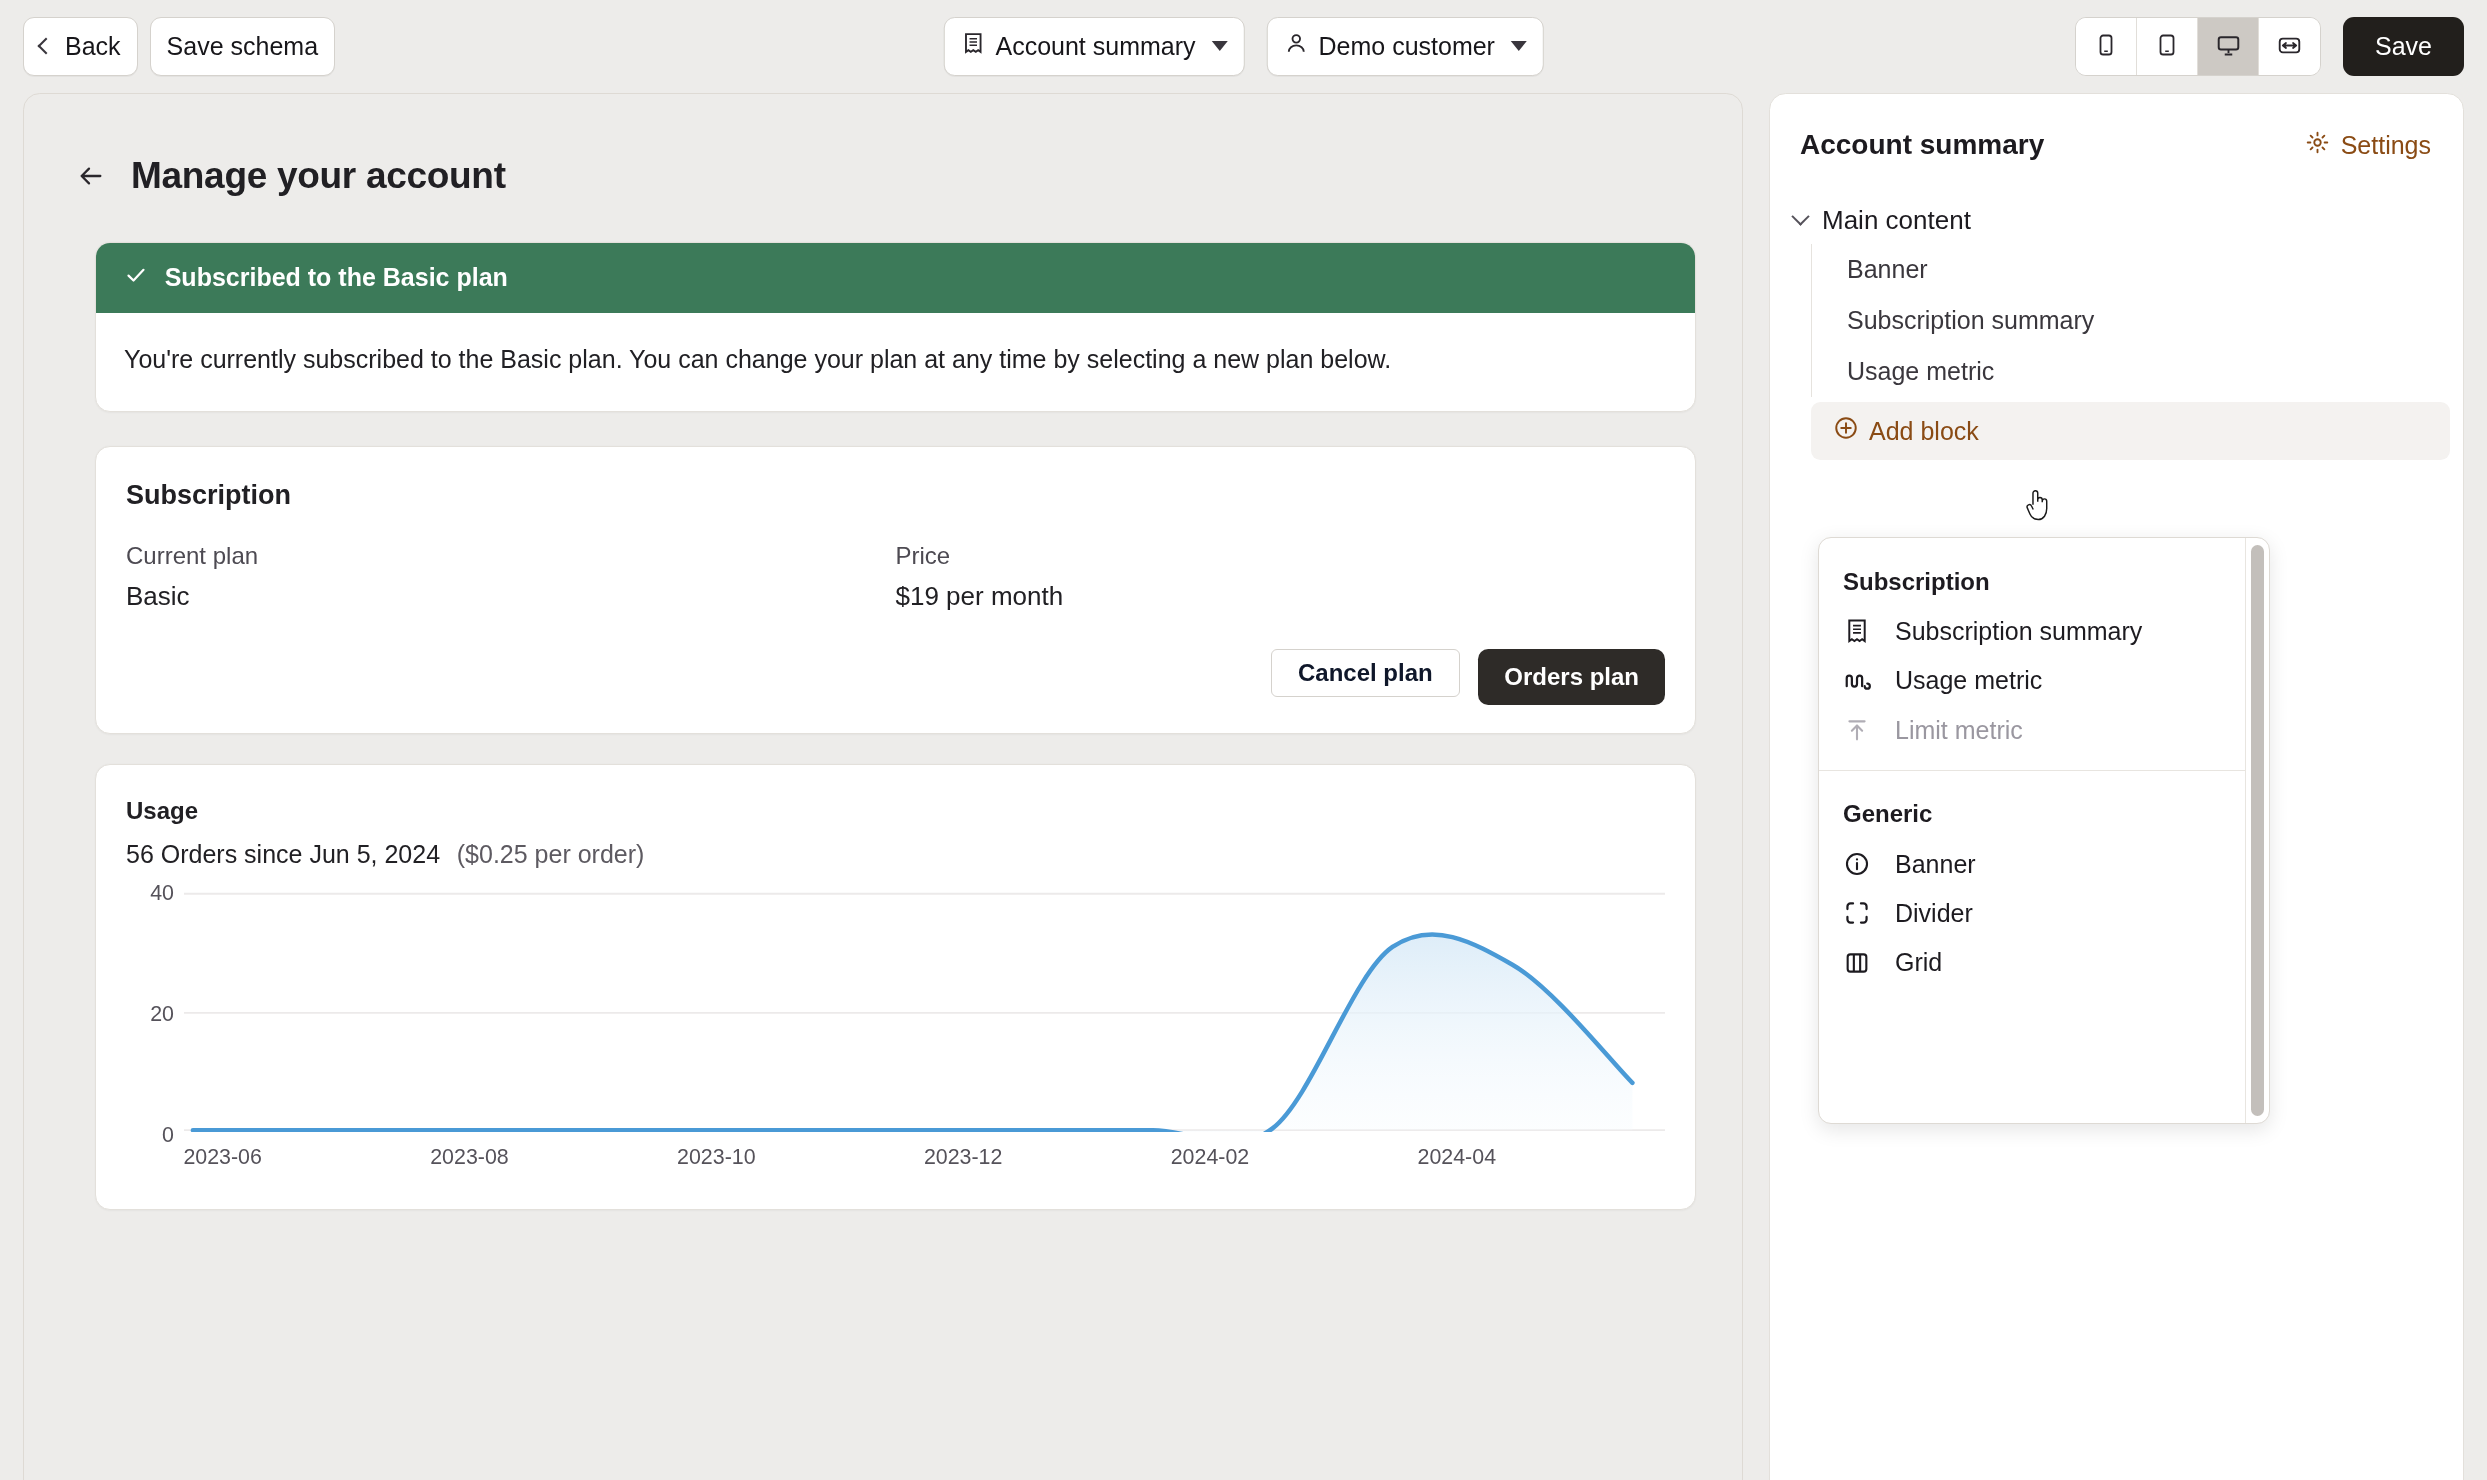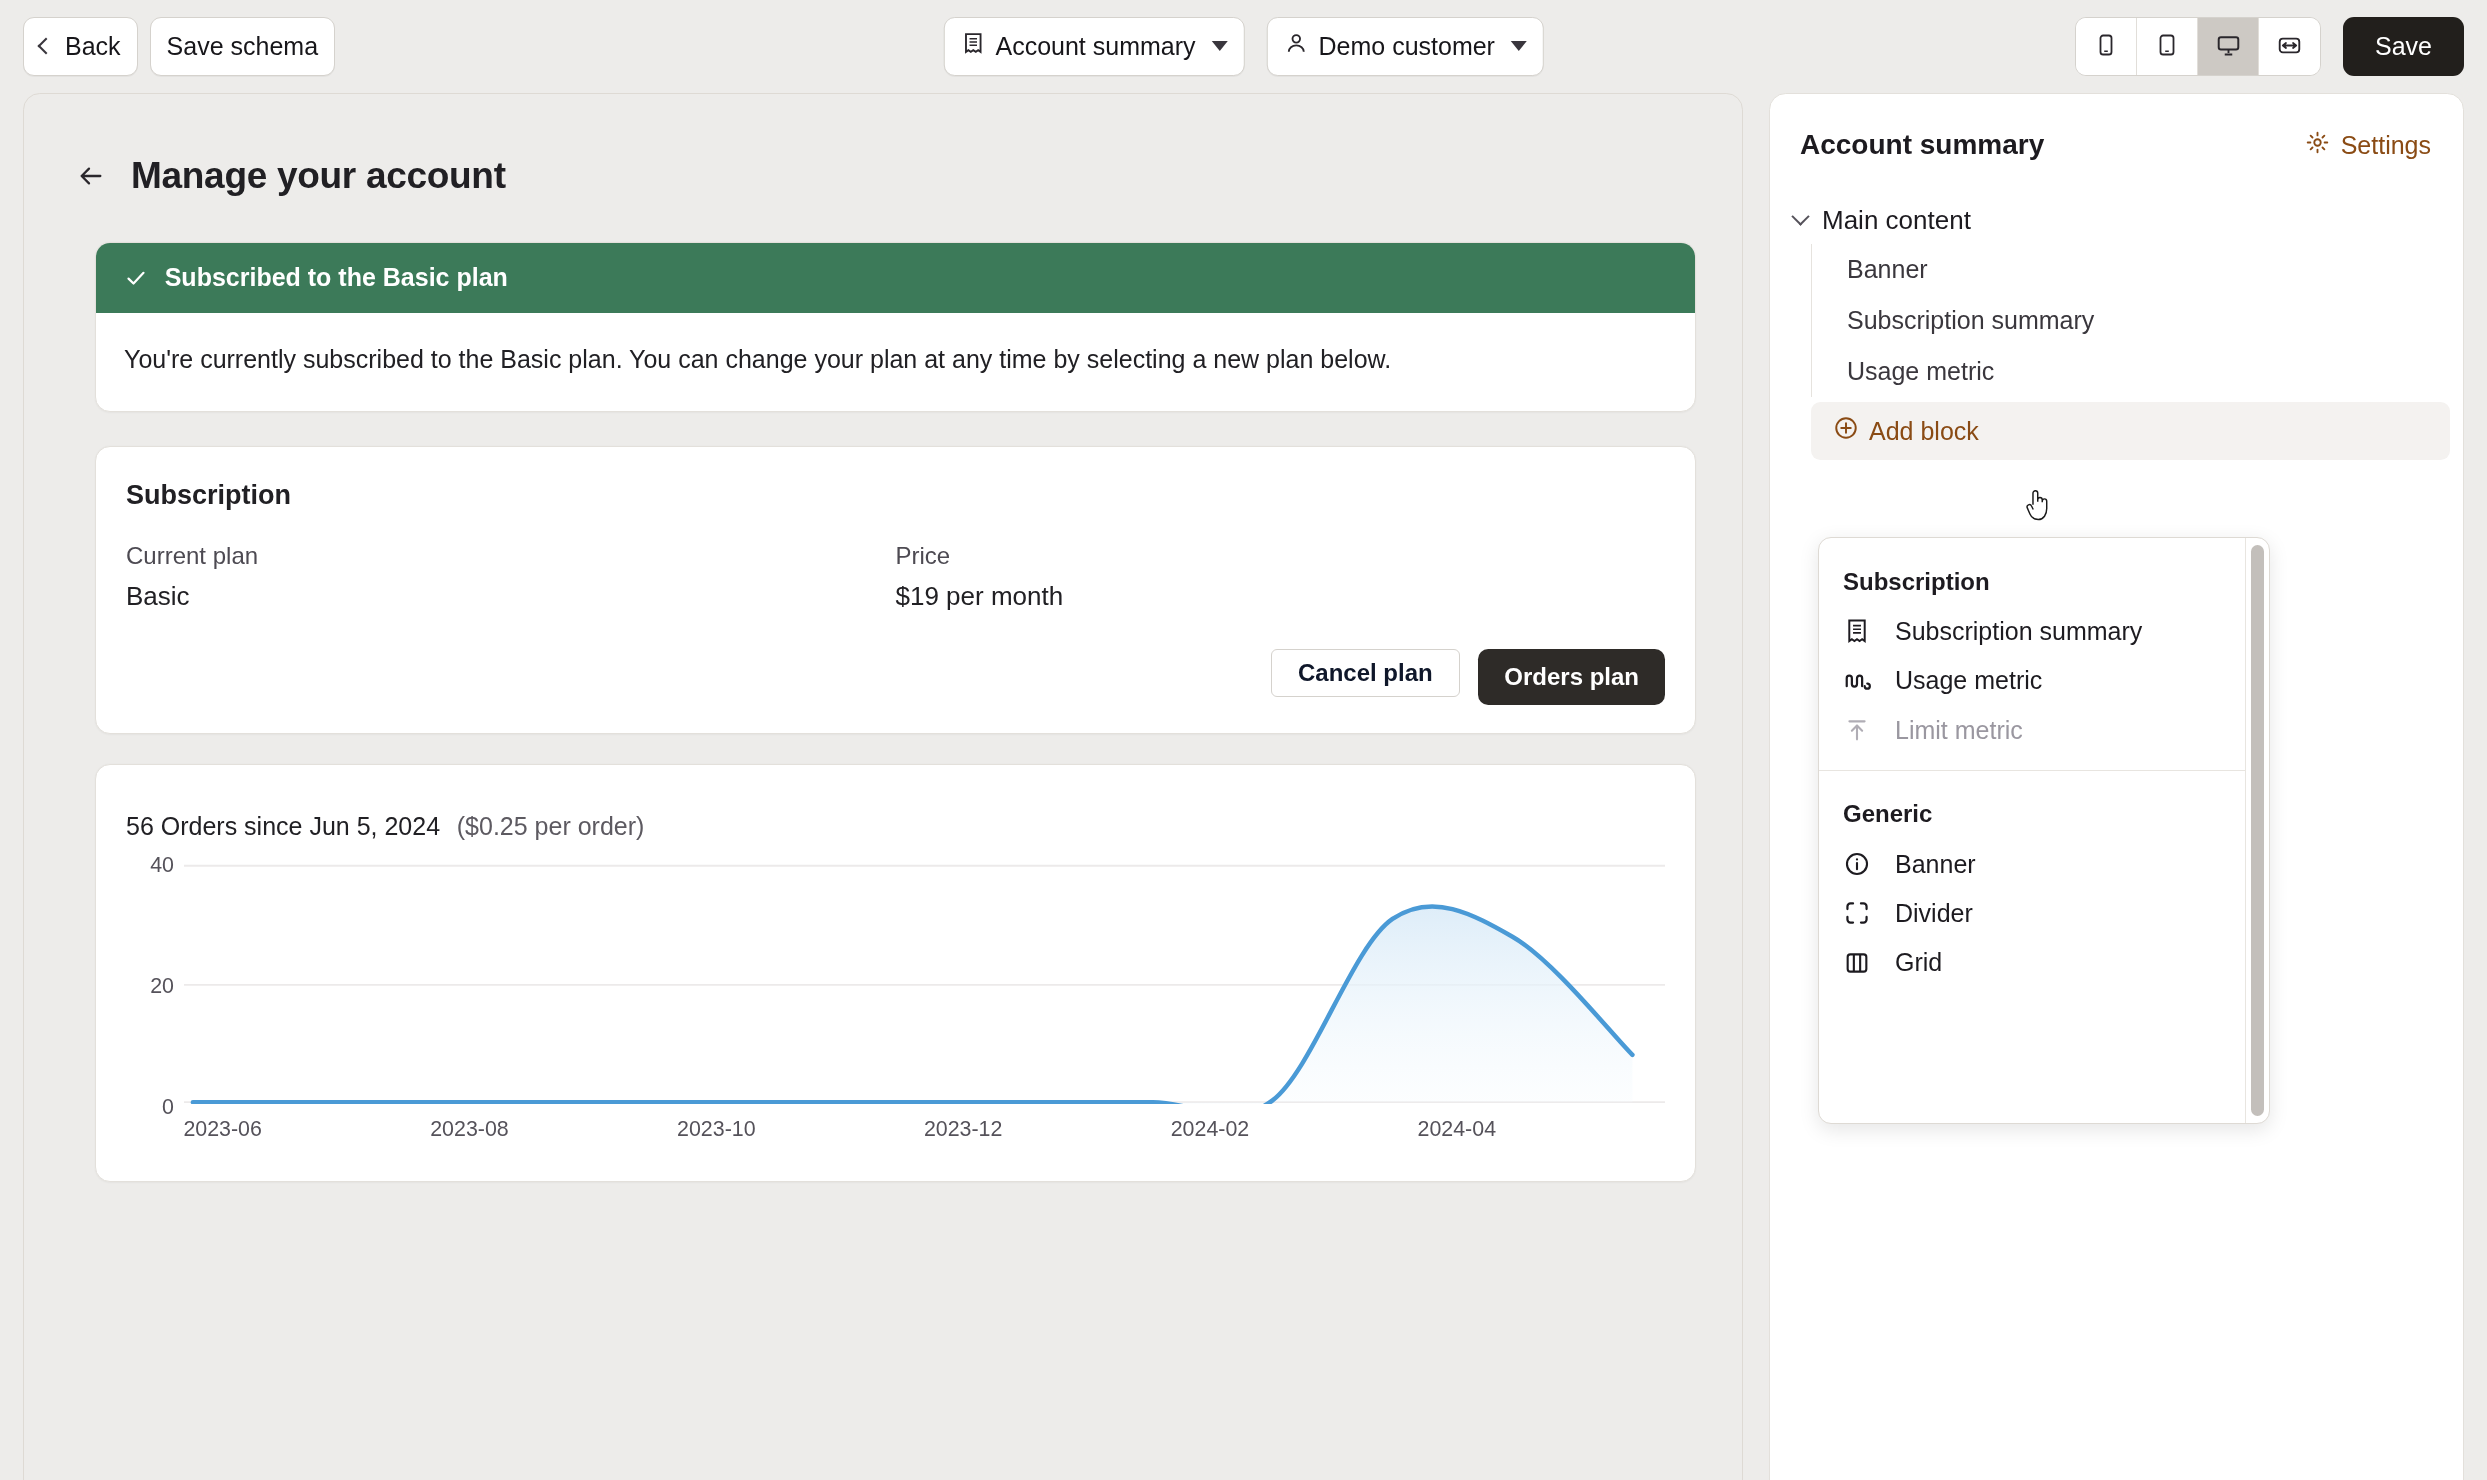--- a/index.html
+++ b/index.html
@@ -74,21 +74,21 @@
   .panel {
     background: #fff; border: 0.9px solid #e3e0db; border-radius: 15px;
     margin: 0 46px 0 71px; overflow: hidden;
     box-shadow: 0 0.9px 1.9px rgba(0,0,0,0.04);
   }
 
   
   .banner-wrap { margin-top: 45px; }
   .banner-head {
     background: #3c7a59; color: #fff; padding: 20.4px 28px;
-    display: flex; align-items: center; gap: 16.7px;
+    display: flex; align-items: flex-start; gap: 16.7px;
     font-size: 25px; font-weight: 700;
   }
   .check-ico { width: 24px; height: 24px; }
   .banner-body { padding: 32px 28px 37px 28px; font-size: 25px; color: #212024; }
 
   
   .sub-wrap { margin-top: 34px; padding: 33px 30px 28px 30px; }
   .card-title { font-size: 27px; font-weight: 700; color: #212024; }
   .kv-row { display: flex; margin-top: 31px; }
   .kv { flex: 0 0 50%; }
@@ -299,20 +299,21 @@
       <button class="btn-danger">
         <span>Cancel plan</span>
       </button>
       <button class="btn-primary">
         <span>Orders plan</span>
       </button>
     </div>
   </div>
 
   <div class="panel usage-wrap">
+    <div class="usage-title">Usage</div>
     <div class="usage-sub">
       <span>56 Orders since Jun 5, 2024</span><span class="muted">($0.25 per order)</span>
     </div>
 
     <div class="chart-area">
       <div class="ytick" id="yt2" style="top:-9.3px;">40</div>
       <div class="ytick" id="yt1" style="top:111px;">20</div>
       <div class="ytick" id="yt0" style="top:232px;">0</div>
       <div style="position:absolute;left:58px;right:0;top:0;height:241px;">
         <svg class="chart-svg" id="chart-svg" viewBox="0 0 1000 260" preserveAspectRatio="none">

